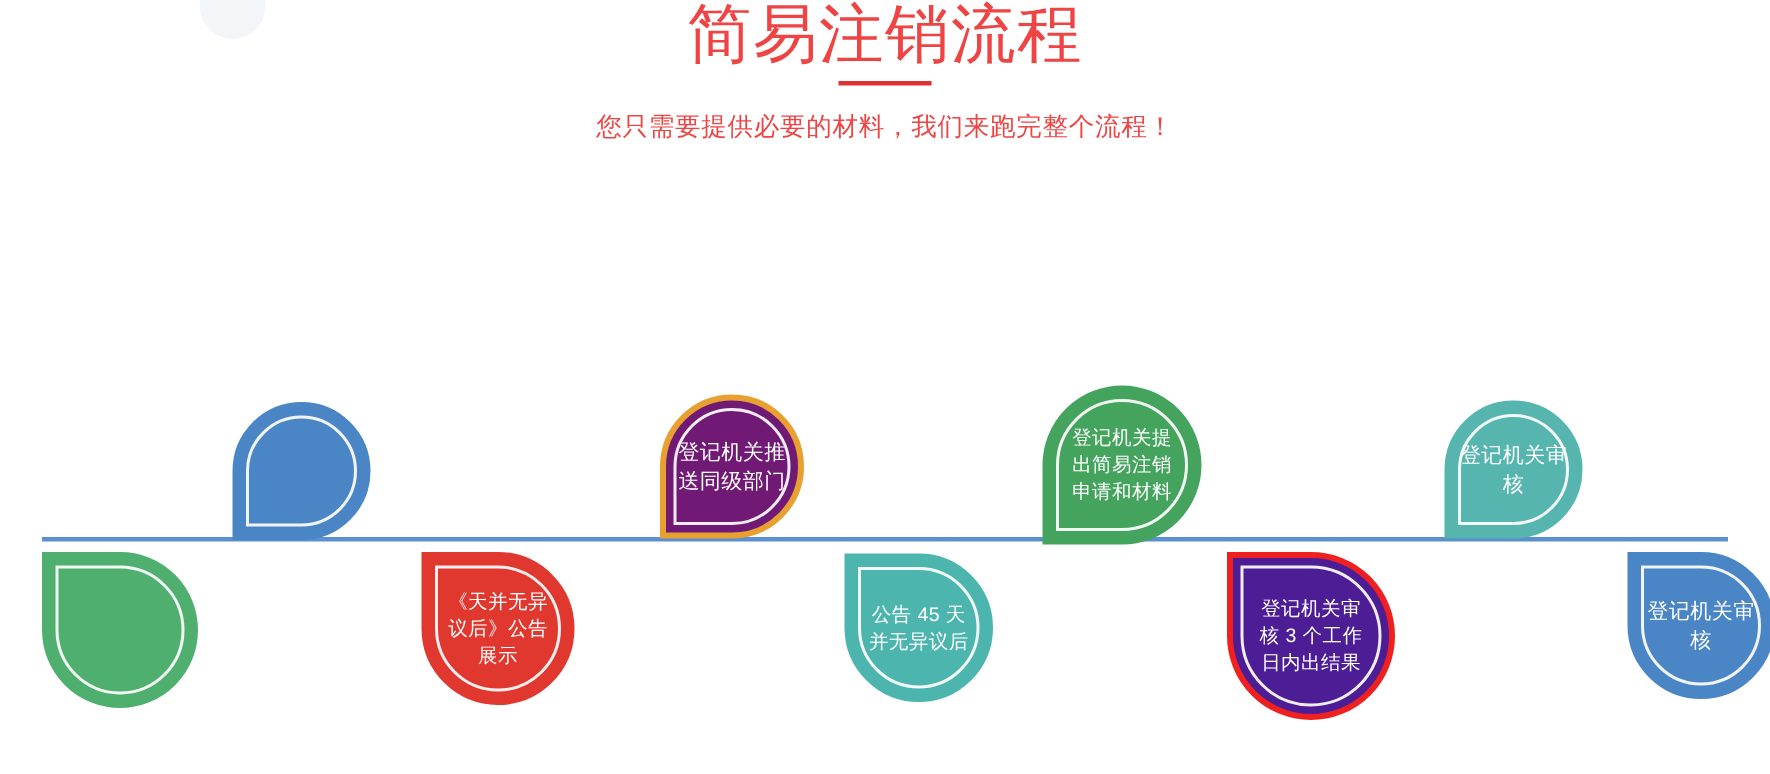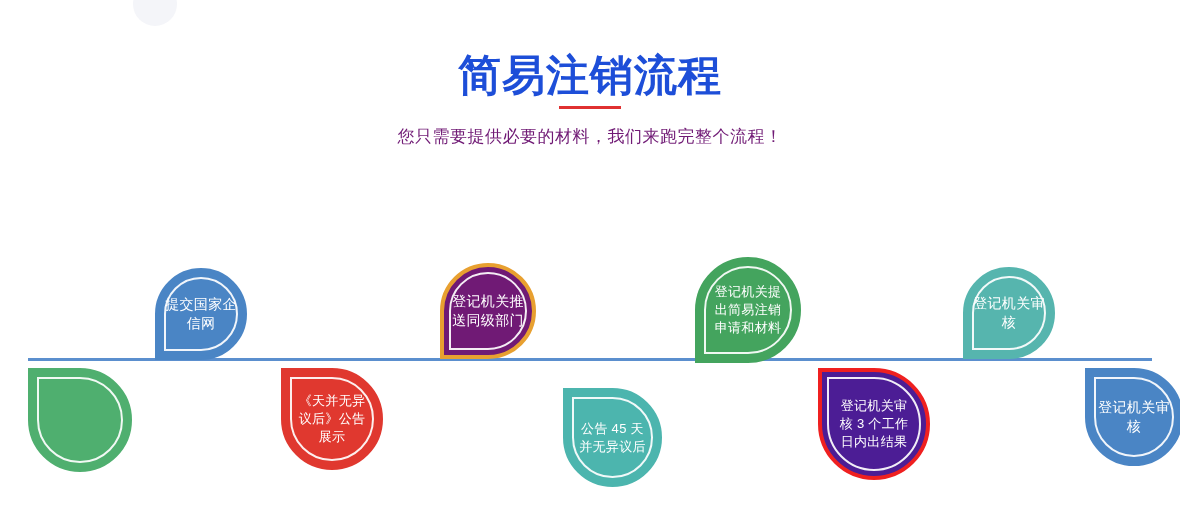--- a/index.html
+++ b/index.html
@@ -29,38 +29,37 @@
   
   .header {
     position: absolute;
     left: 0;
     top: 0;
     width: 1180px;
     text-align: center;
   }
   .page-title {
     margin: 0;
-    padding-top: 52px;
     font-size: 43px;
     line-height: 1.08;
-    font-weight: 700;
-    color: #1d4ed8;
+    font-weight: 400;
+    color: #ef4444;
     letter-spacing: 1px;
     font-family: "Liberation Sans", "DejaVu Sans", sans-serif;
   }
   .title-rule {
     width: 62px;
     height: 3px;
     background: #e03131;
     margin: 8px auto 0 auto;
   }
   .page-subtitle {
     margin: 16px 0 0 0;
     font-size: 17px;
-    color: #701a75;
+    color: #ef4444;
     font-weight: 400;
     letter-spacing: 0.5px;
   }
 
   
   .timeline {
     position: absolute;
     left: 0;
     top: 0;
     width: 1180px;
@@ -146,36 +145,35 @@
   <div class="timeline-axis" style="background: rgb(91, 143, 206);"></div>
   <div id="pins-host">
       <div class="pin below small-text" style="left: 28px; top: 368px; width: 104px; height: 104px;">
         <div class="pin-body" style="background: rgb(79, 175, 111); border-color: rgb(79, 175, 111);">
           <div class="pin-inner"></div>
         </div>
       </div>
       <div class="pin above" style="left: 155px; top: 268px; width: 92px; height: 92px;">
         <div class="pin-body" style="background: rgb(74, 133, 197); border-color: rgb(74, 133, 197);">
           <div class="pin-inner"></div>
-          <div class="pin-label">提交国家企信网</div>
         </div>
       </div>
       <div class="pin below small-text" style="left: 281px; top: 368px; width: 102px; height: 102px;">
         <div class="pin-body" style="background: rgb(224, 56, 47); border-color: rgb(224, 56, 47);">
           <div class="pin-inner"></div>
           <div class="pin-label">《天并无异议后》公告展示</div>
         </div>
       </div>
       <div class="pin above" style="left: 440px; top: 263px; width: 96px; height: 96px;">
         <div class="pin-body" style="background: #701a75; border-color: rgb(232, 160, 48);">
           <div class="pin-inner"></div>
           <div class="pin-label">登记机关推送同级部门</div>
         </div>
       </div>
-      <div class="pin below small-text" style="left: 563px; top: 388px; width: 99px; height: 99px;">
+      <div class="pin below small-text" style="left: 563px; top: 369px; width: 99px; height: 99px;">
         <div class="pin-body" style="background: rgb(76, 181, 174); border-color: rgb(76, 181, 174);">
           <div class="pin-inner"></div>
           <div class="pin-label">公告 45 天并无异议后</div>
         </div>
       </div>
       <div class="pin above small-text" style="left: 695px; top: 257px; width: 106px; height: 106px;">
         <div class="pin-body" style="background: rgb(68, 164, 94); border-color: rgb(68, 164, 94); justify-content: center;">
           <div class="pin-inner"></div>
           <div class="pin-label">登记机关提出简易注销申请和材料</div>
         </div>

